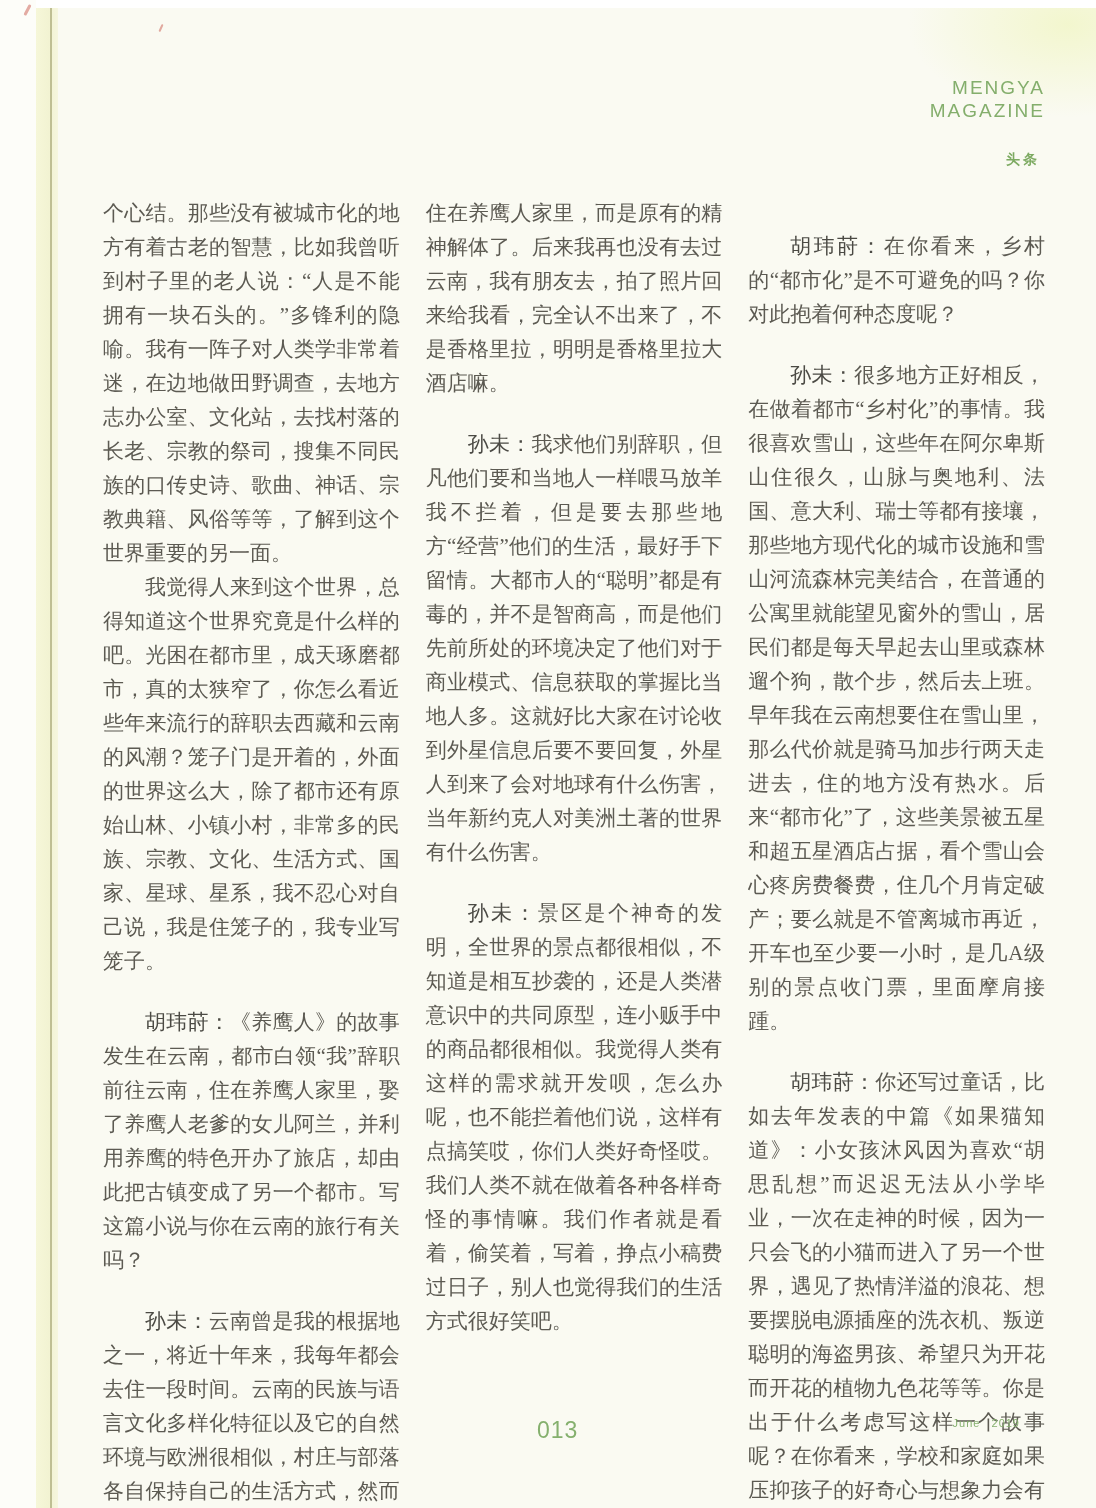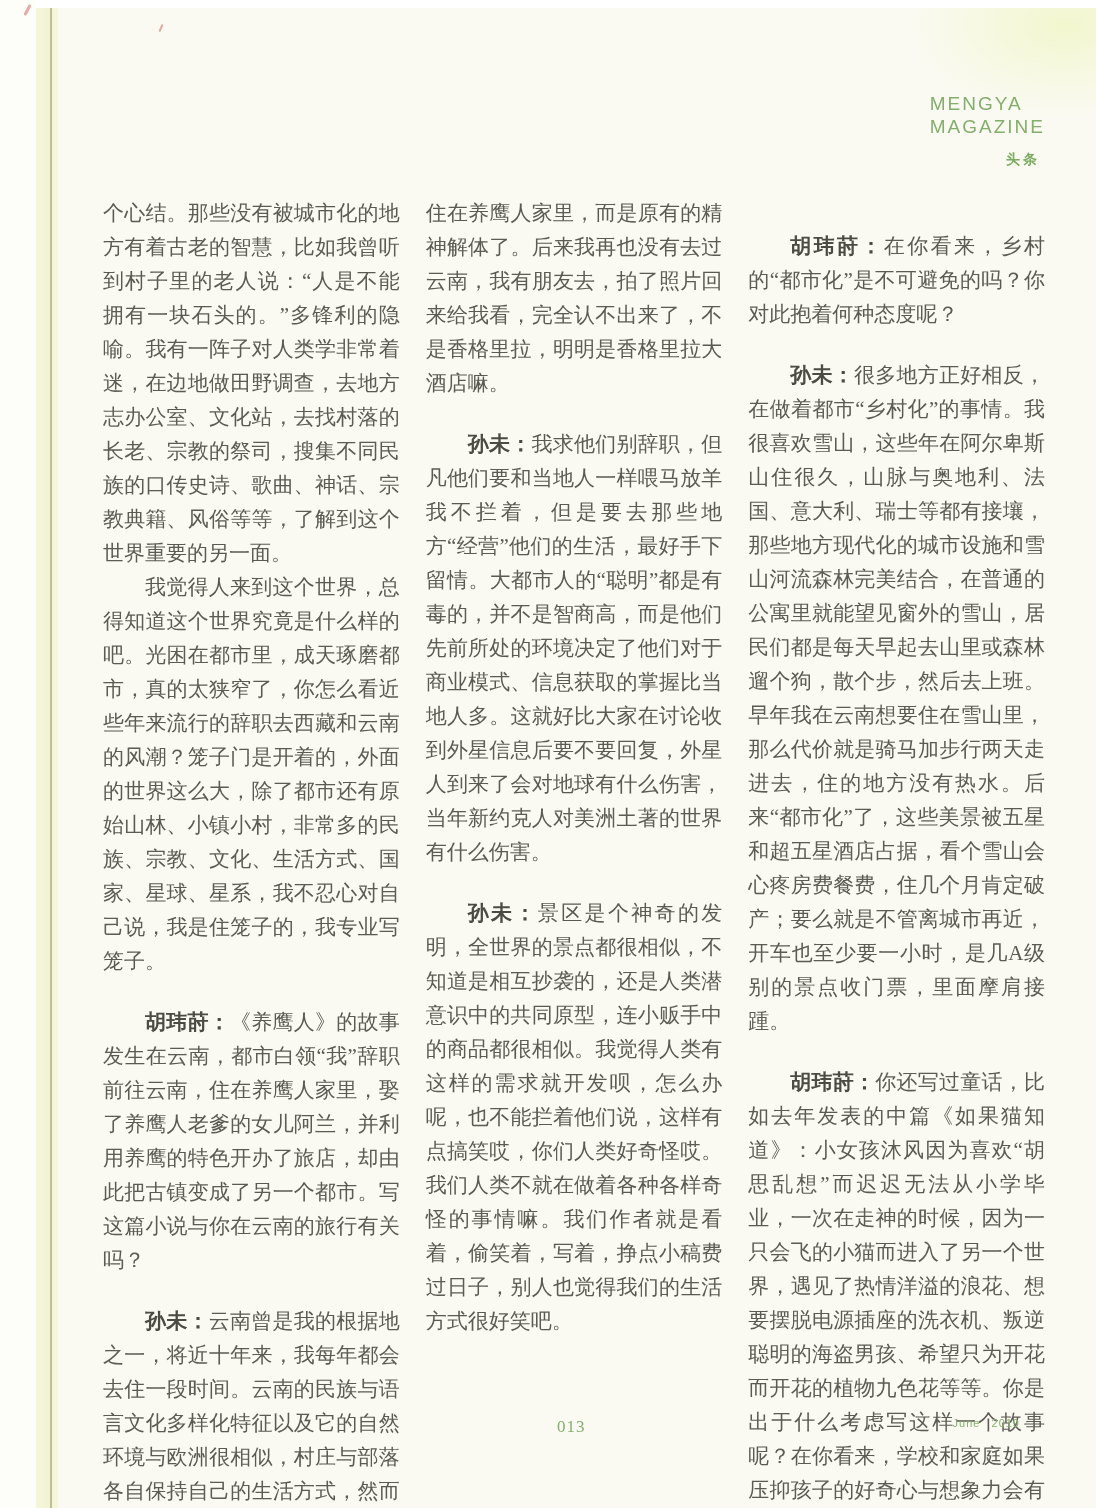--- a/index.html
+++ b/index.html
@@ -21,22 +21,22 @@
     background:radial-gradient(ellipse at 85% 15%, rgba(242,246,204,0.95) 0%, rgba(242,246,204,0) 70%);}
   .bottom-edge{position:absolute;bottom:0;left:0;width:100%;height:10px;
     background:linear-gradient(90deg,#c6c6c0 0%,#dcdcd6 35%,#ececе6 100%);
     clip-path:polygon(0 20%,100% 60%,100% 100%,0 100%);}
   .pen-mark{position:absolute;background:rgba(196,72,58,0.45);border-radius:2px;}
   .pen-mark.m1{left:26px;top:4px;width:3px;height:12px;transform:rotate(28deg);}
   .pen-mark.m2{left:160px;top:24px;width:2px;height:8px;transform:rotate(24deg);}
 
   
   .mag-name{
-    position:absolute;top:92px;right:51px;
-    text-align:left;color:#84ae6c;
+    position:absolute;top:76px;right:51px;
+    text-align:right;color:#84ae6c;
     font-family:"Liberation Sans","DejaVu Sans",sans-serif;
     font-size:19px;line-height:23px;letter-spacing:2px;font-weight:400;
   }
   .section-label{
     position:absolute;top:151px;right:56px;
     color:#7daa62;font-family:"Liberation Sans","DejaVu Sans",sans-serif;
     font-size:14px;font-weight:700;letter-spacing:3px;
   }
 
   
@@ -50,28 +50,28 @@
     font-size:21px;line-height:34px;
     text-align:justify;
     color:#5c5a52;
   }
   .para.indent{text-indent:2em;}
   .para.spoken{margin-top:27px;}
   .col:first-child .para:first-child{margin-top:0;}
   .col:nth-child(3){padding-top:6px;}
   .speaker{
     font-family:"Liberation Sans","DejaVu Sans",sans-serif;
-    font-weight:700;color:#4b4a44;
+    font-weight:400;color:#4b4a44;
   }
 
   
   .page-number{
     position:absolute;top:1417px;left:537px;
-    color:#85b06e;font-family:Liberation Serif, serif;
-    font-size:17px;letter-spacing:1px;margin-left:20px;
+    color:#85b06e;font-family:Liberation Sans, sans-serif;
+    font-size:23px;letter-spacing:1px;
   }
   .issue-date{
     position:absolute;top:1417px;right:76px;
     color:#85b06e;font-family:"Liberation Sans","DejaVu Sans",sans-serif;
     font-size:11px;letter-spacing:1px;word-spacing:7px;
   }
 </style>
 </head>
 <body>
 

